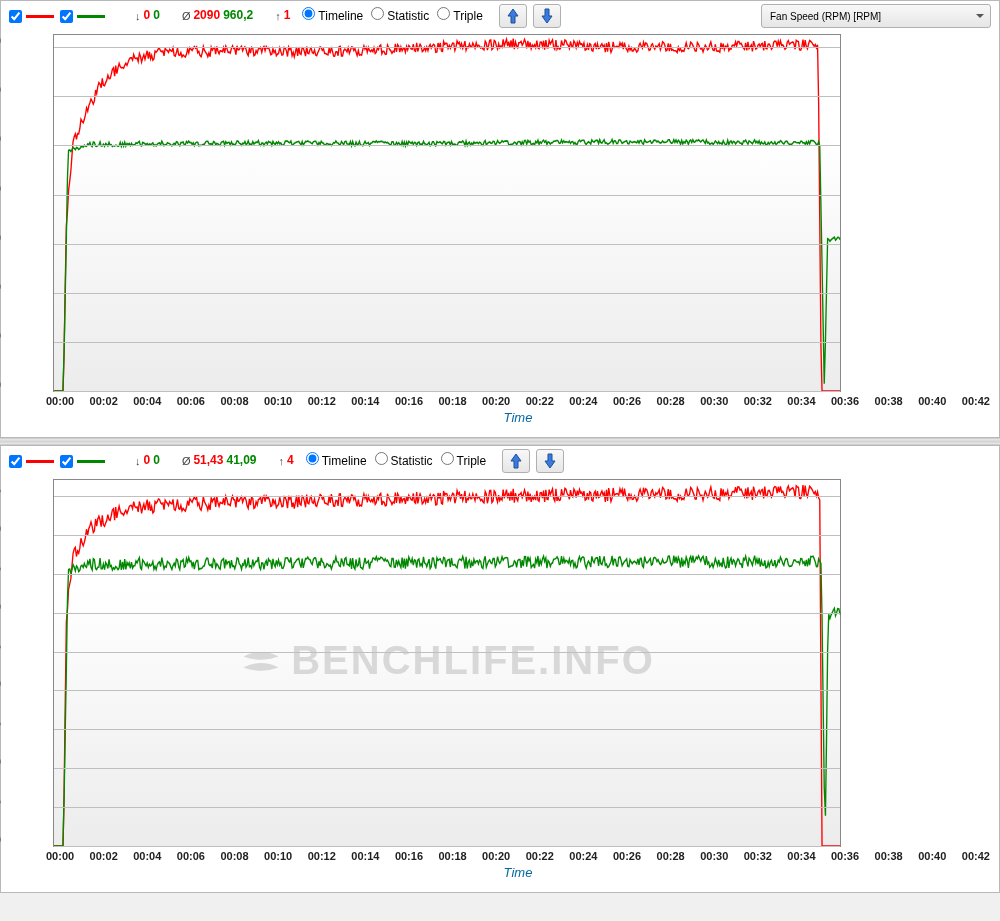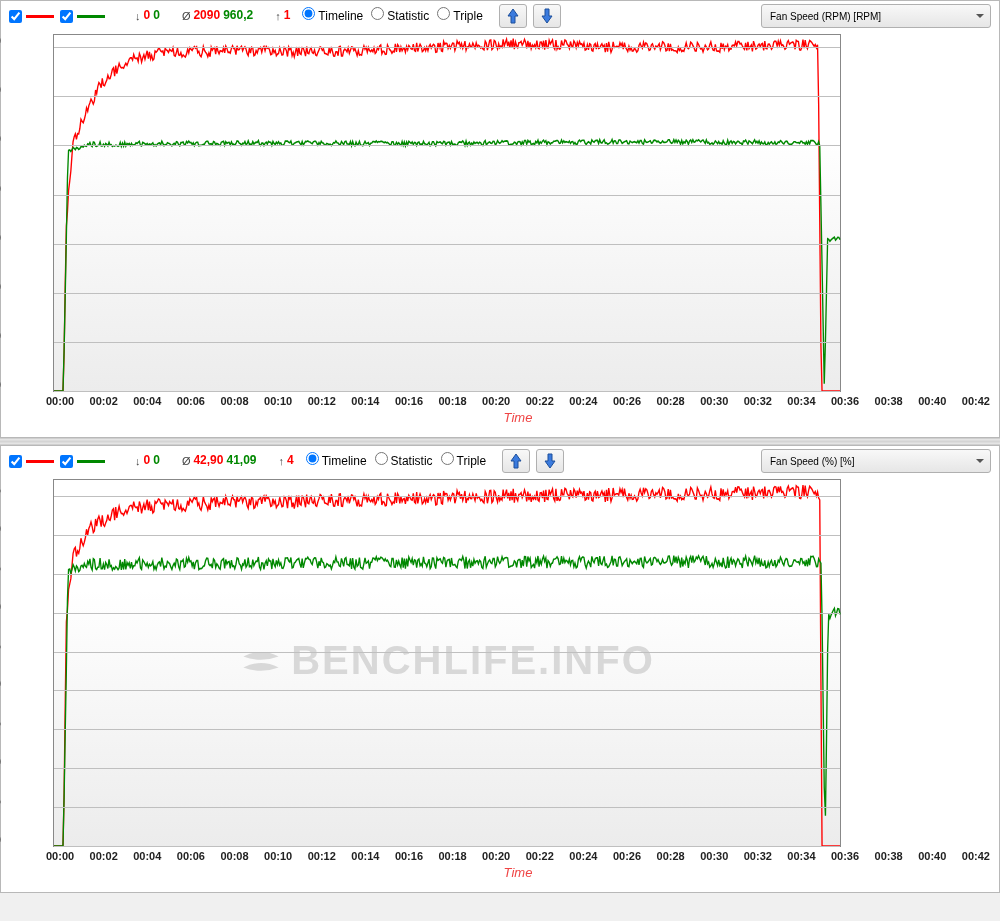--- a/index.html
+++ b/index.html
@@ -78,21 +78,21 @@
   .chart-wrap { position:relative; padding: 4px 6px 2px 48px; }
   .plot {
     position:relative;
     width: 788px;
     background: linear-gradient(#ffffff 0%, #ffffff 30%, #ececec 100%);
     border: 1px solid #888;
   }
   .ygrid { position:absolute; left:0; right:0; height:1px; background:var(--grid); }
   .ylabel { position:absolute; left:-42px; width:38px; text-align:right; font-size:12px; color:#222; transform:translateY(-50%); }
   .xlabels { display:flex; justify-content:space-between; padding: 2px 0 0 0; font-size:11px; color:#222; width:944px; margin-left:-7px;font-weight:bold;}
-  .xaxis-title { text-align:center; font-style:italic; font-size:13px; color:#ef4444; padding-top:2px; width:930px;}
+  .xaxis-title { text-align:center; font-style:italic; font-size:13px; color:#0369a1; padding-top:2px; width:930px;}
   svg.series { position:absolute; left:0; top:0; width:100%; height:100%; overflow:visible;}
   .watermark {
     position:absolute; left:0; right:0; top:42%;
     text-align:center; font-size:40px; font-weight:700;
     color:#d8d8d8; letter-spacing:2px;
     pointer-events:none; user-select:none;
     font-family: Arial, sans-serif;
   }
   .watermark .logo {
     display:inline-block; vertical-align:middle;
@@ -215,21 +215,21 @@
     </label>
     <span style="width:18px"></span>
     <span class="stat-group">
       <span class="sym">↓</span>
       <span class="val-red">0</span>
       <span class="val-green">0</span>
     </span>
     <span style="width:10px"></span>
     <span class="stat-group">
       <span class="sym">Ø</span>
-      <span class="val-red">42,90</span>
+      <span class="val-red">51,43</span>
       <span class="val-green">41,09</span>
     </span>
     <span style="width:10px"></span>
     <span class="stat-group">
       <span class="sym">↑</span>
       <span class="val-red">4</span>
     </span>
     <span class="radio-group">
       <label><input type="radio" name="vm2" checked="" style=""><span>Timeline</span></label>
       <label><input type="radio" name="vm2" style=""><span>Statistic</span></label>
@@ -239,23 +239,20 @@
     <span class="tbtn">
       <svg width="12" height="16">
           <path d="M6 1 L11 8 H8 V15 H4 V8 H1 Z" fill="#3b7bde" stroke="#1d4f9a"></path>
         </svg>
     </span>
     <span class="tbtn">
       <svg width="12" height="16">
           <path d="M6 15 L11 8 H8 V1 H4 V8 H1 Z" fill="#3b7bde" stroke="#1d4f9a"></path>
         </svg>
     </span>
-    <div class="dropdown">
-      <span>Fan Speed (%) [%]</span>
-    </div>
   </div>
 
   <div class="chart-wrap">
     <div class="plot" id="plot-bot" style="height:368px">
       <div class="watermark">
         <svg class="logo" viewBox="0 0 40 40">
             <path d="M4 14 Q20 6 36 14 Q20 20 4 14 Z M4 24 Q20 16 36 24 Q20 30 4 24 Z" fill="#d8d8d8"></path>
           </svg><span>BENCHLIFE.INFO</span>
       </div>
       <svg class="series" id="svg-bot" preserveAspectRatio="none" viewBox="0 0 928 366">

